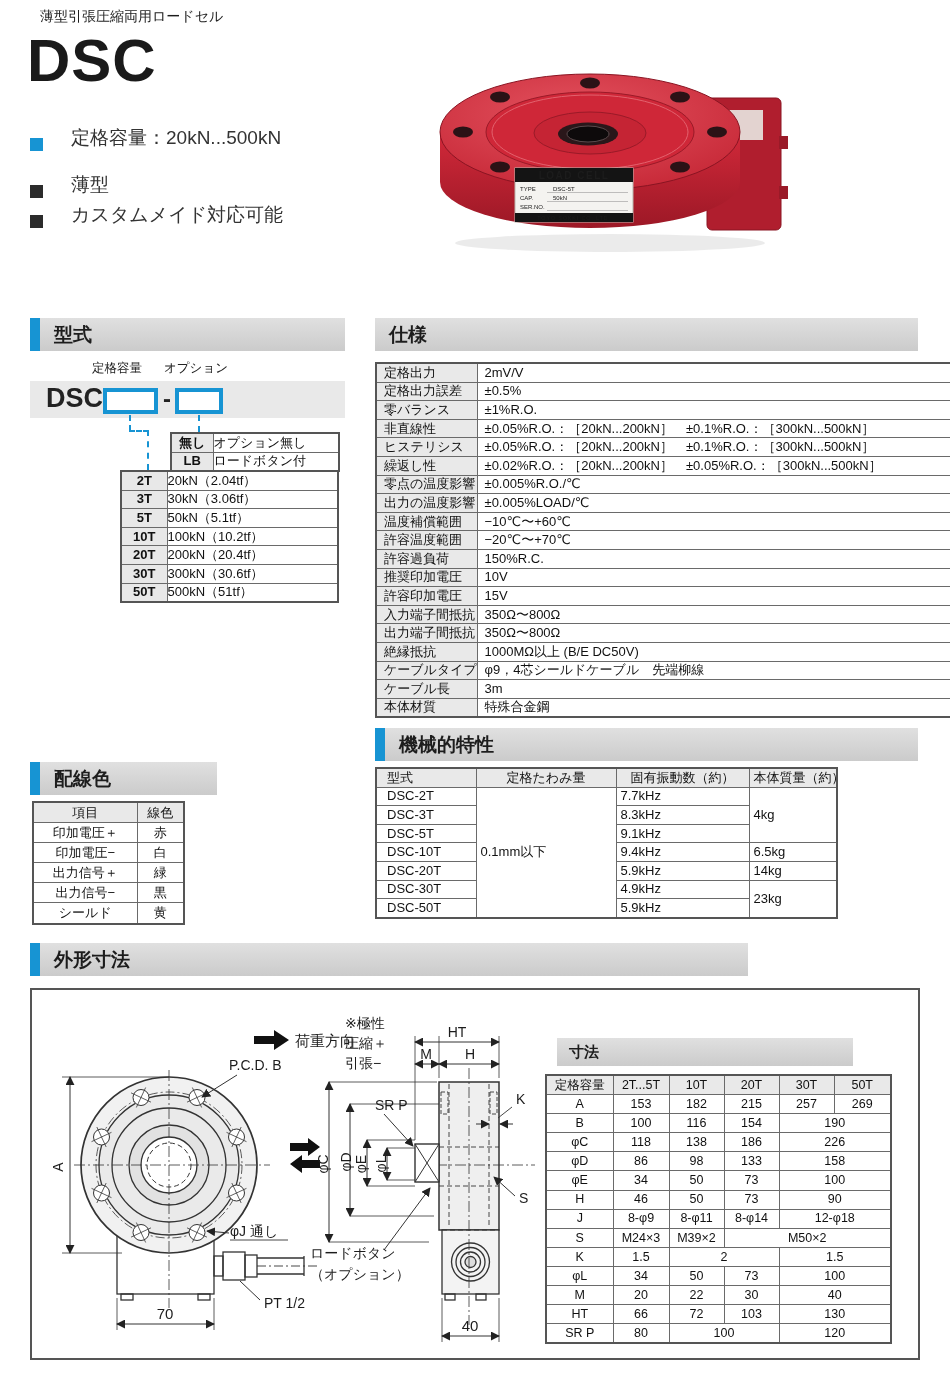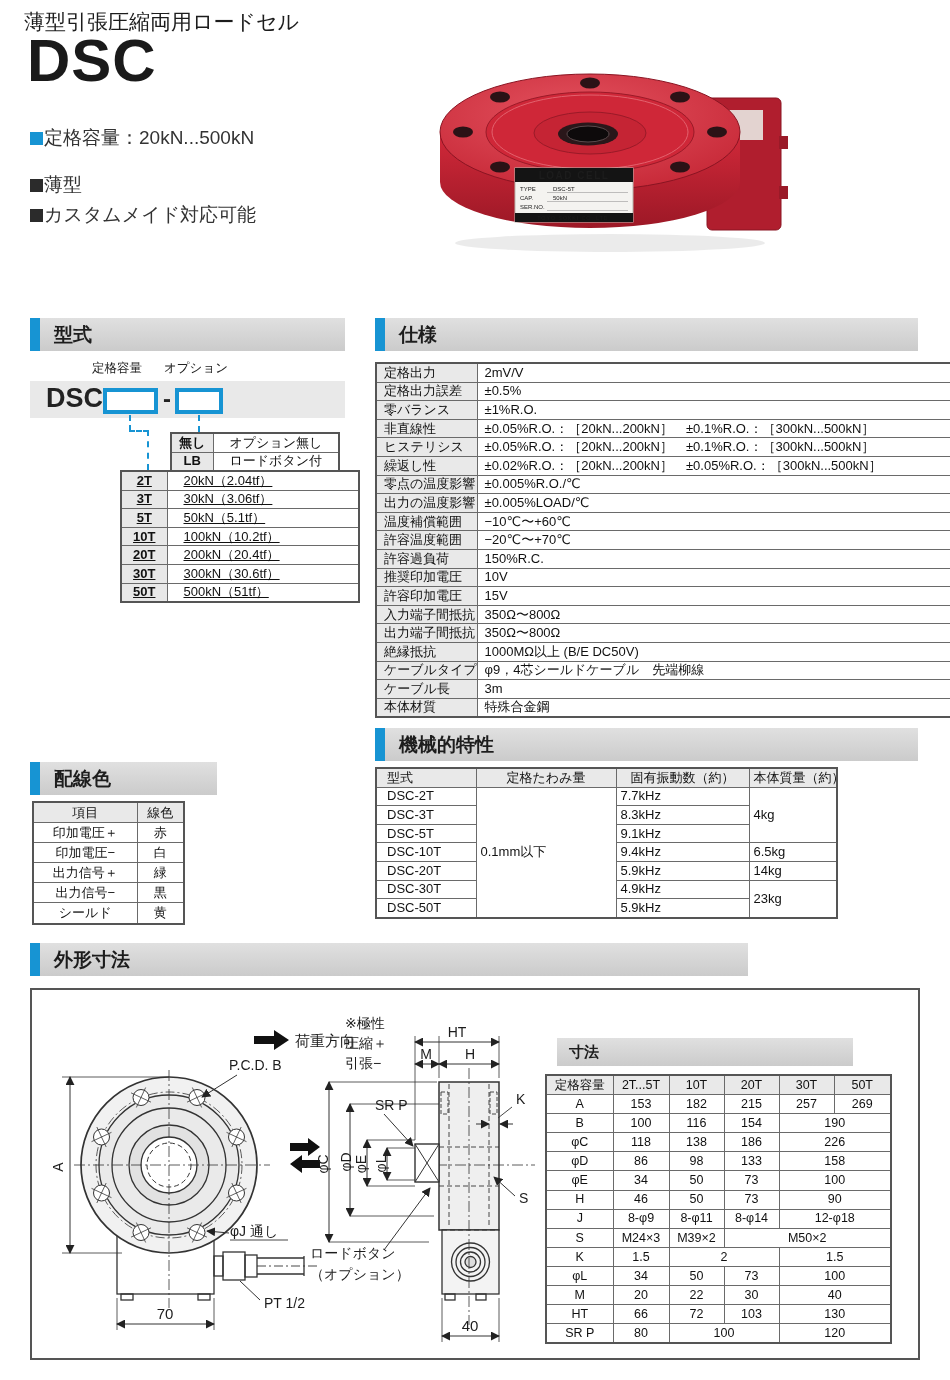--- a/index.html
+++ b/index.html
@@ -1,41 +1,41 @@
 <!DOCTYPE html>
 <html><head>
 <meta charset="utf-8">
 <style>
   html,body{margin:0;padding:0;background:#fff;}
   body{width:950px;height:1380px;position:relative;font-family:"Liberation Sans","DejaVu Sans",sans-serif;color:#222;}
   .abs{position:absolute;}
   
-  .subtitle{left:24px;top:8px;font-size:21px;color:#1c1c1c;}
+  .subtitle{left:40px;top:8px;font-size:14px;color:#1c1c1c;}
   .title{left:27px;top:26px;font-size:60px;font-weight:bold;letter-spacing:1px;color:#1a1a1a;}
   
-  .bullet{position:absolute;display:flex;align-items:center;gap:1px;font-size:19px;color:#333;}
+  .bullet{position:absolute;display:flex;align-items:flex-end;gap:28px;font-size:19px;color:#333;}
   .sq{width:13px;height:13px;display:inline-block;flex:none;}
   
   .sec{position:absolute;display:flex;height:33px;}
   .sec .bb{width:10px;}
   .sec .gb{flex:1;background:linear-gradient(#e0e0e0,#cbcbcb);font-size:19px;font-weight:bold;color:#1d1d1d;padding:4px 0 0 14px;box-sizing:border-box;}
   .mini-hdr{background:linear-gradient(#e0e0e0,#cbcbcb);font-size:15px;font-weight:bold;color:#1d1d1d;padding:5px 0 0 12px;box-sizing:border-box;}
   
   table{border-collapse:collapse;table-layout:fixed;font-size:13px;color:#111;}
   td{border:1px solid #6a6a6a;height:16px;line-height:16px;padding:0.8px 4px;overflow:hidden;white-space:nowrap;}
   table{border:2px solid #555;}
   .lbl{background:#e9e9e9;}
   .hd{background:#e9e9e9;text-align:center;}
   .spec td{text-align:left;padding-left:7px;}
   .mech td{}
   .mech td:first-child{text-align:left;padding-left:10px;}
   .wiring td{text-align:center;height:17.5px;line-height:17.5px;}
   .dims td{text-align:center;font-size:12.5px;height:16.5px;line-height:16.5px;padding:0.8px 2px;}
   .code{background:#e8e8e8;font-weight:bold;text-align:center;}
-  .desc,.val{text-align:left;padding-left:16px;background:#fff;margin-top:28px;}
+  .desc,.val{text-align:left;padding-left:0;background:#fff;margin-top:28px;}
   .blue-edge{position:absolute;display:flex;flex-direction:column;}
   .blue-edge .bar{width:6px;flex:none;}
   
   .model-row{background:#e9e9e9;}
   .mbox{position:absolute;background:#fff;box-sizing:border-box;}
   .dash-v{position:absolute;width:0;}
   .dash-h{position:absolute;height:0;}
   .dwg-box{position:absolute;left:30px;top:988px;width:890px;height:372px;border:2px solid #555;box-sizing:border-box;background:#fff;}
   svg text{fill:#1c1c1c;}
 </style>
@@ -147,21 +147,21 @@
         <tr>
           <td class="code">LB</td>
           <td class="desc">ロードボタン付</td>
         </tr>
       </tbody>
   </table>
 </div>
 
 <div class="blue-edge" style="left:120px;top:470px;">
   <div class="bar" style="background:#1794d3;"></div>
-  <table style="width:240px;text-decoration:underline;">
+  <table style="width:219px;">
     <colgroup>
         <col style="width:46px;">
         <col>
       </colgroup>
     <tbody>
         <tr>
           <td class="code">2T</td>
           <td class="val">20kN（2.04tf）</td>
         </tr>
         <tr>
@@ -185,21 +185,21 @@
           <td class="val">300kN（30.6tf）</td>
         </tr>
         <tr>
           <td class="code">50T</td>
           <td class="val">500kN（51tf）</td>
         </tr>
       </tbody>
   </table>
 </div>
 
-<div class="sec" style="left:375px;top:318px;width:543px;">
+<div class="sec" style="left:375px;top:318px;width:543px;flex-direction:column;">
   <div class="bb" style="background:#1794d3;"></div>
   <div class="gb">仕様</div>
 </div>
 <table class="abs spec" style="left:375px;top:362px;width:594px;">
   <colgroup>
       <col style="width:101px;">
       <col>
     </colgroup>
   <tbody>
       <tr>

